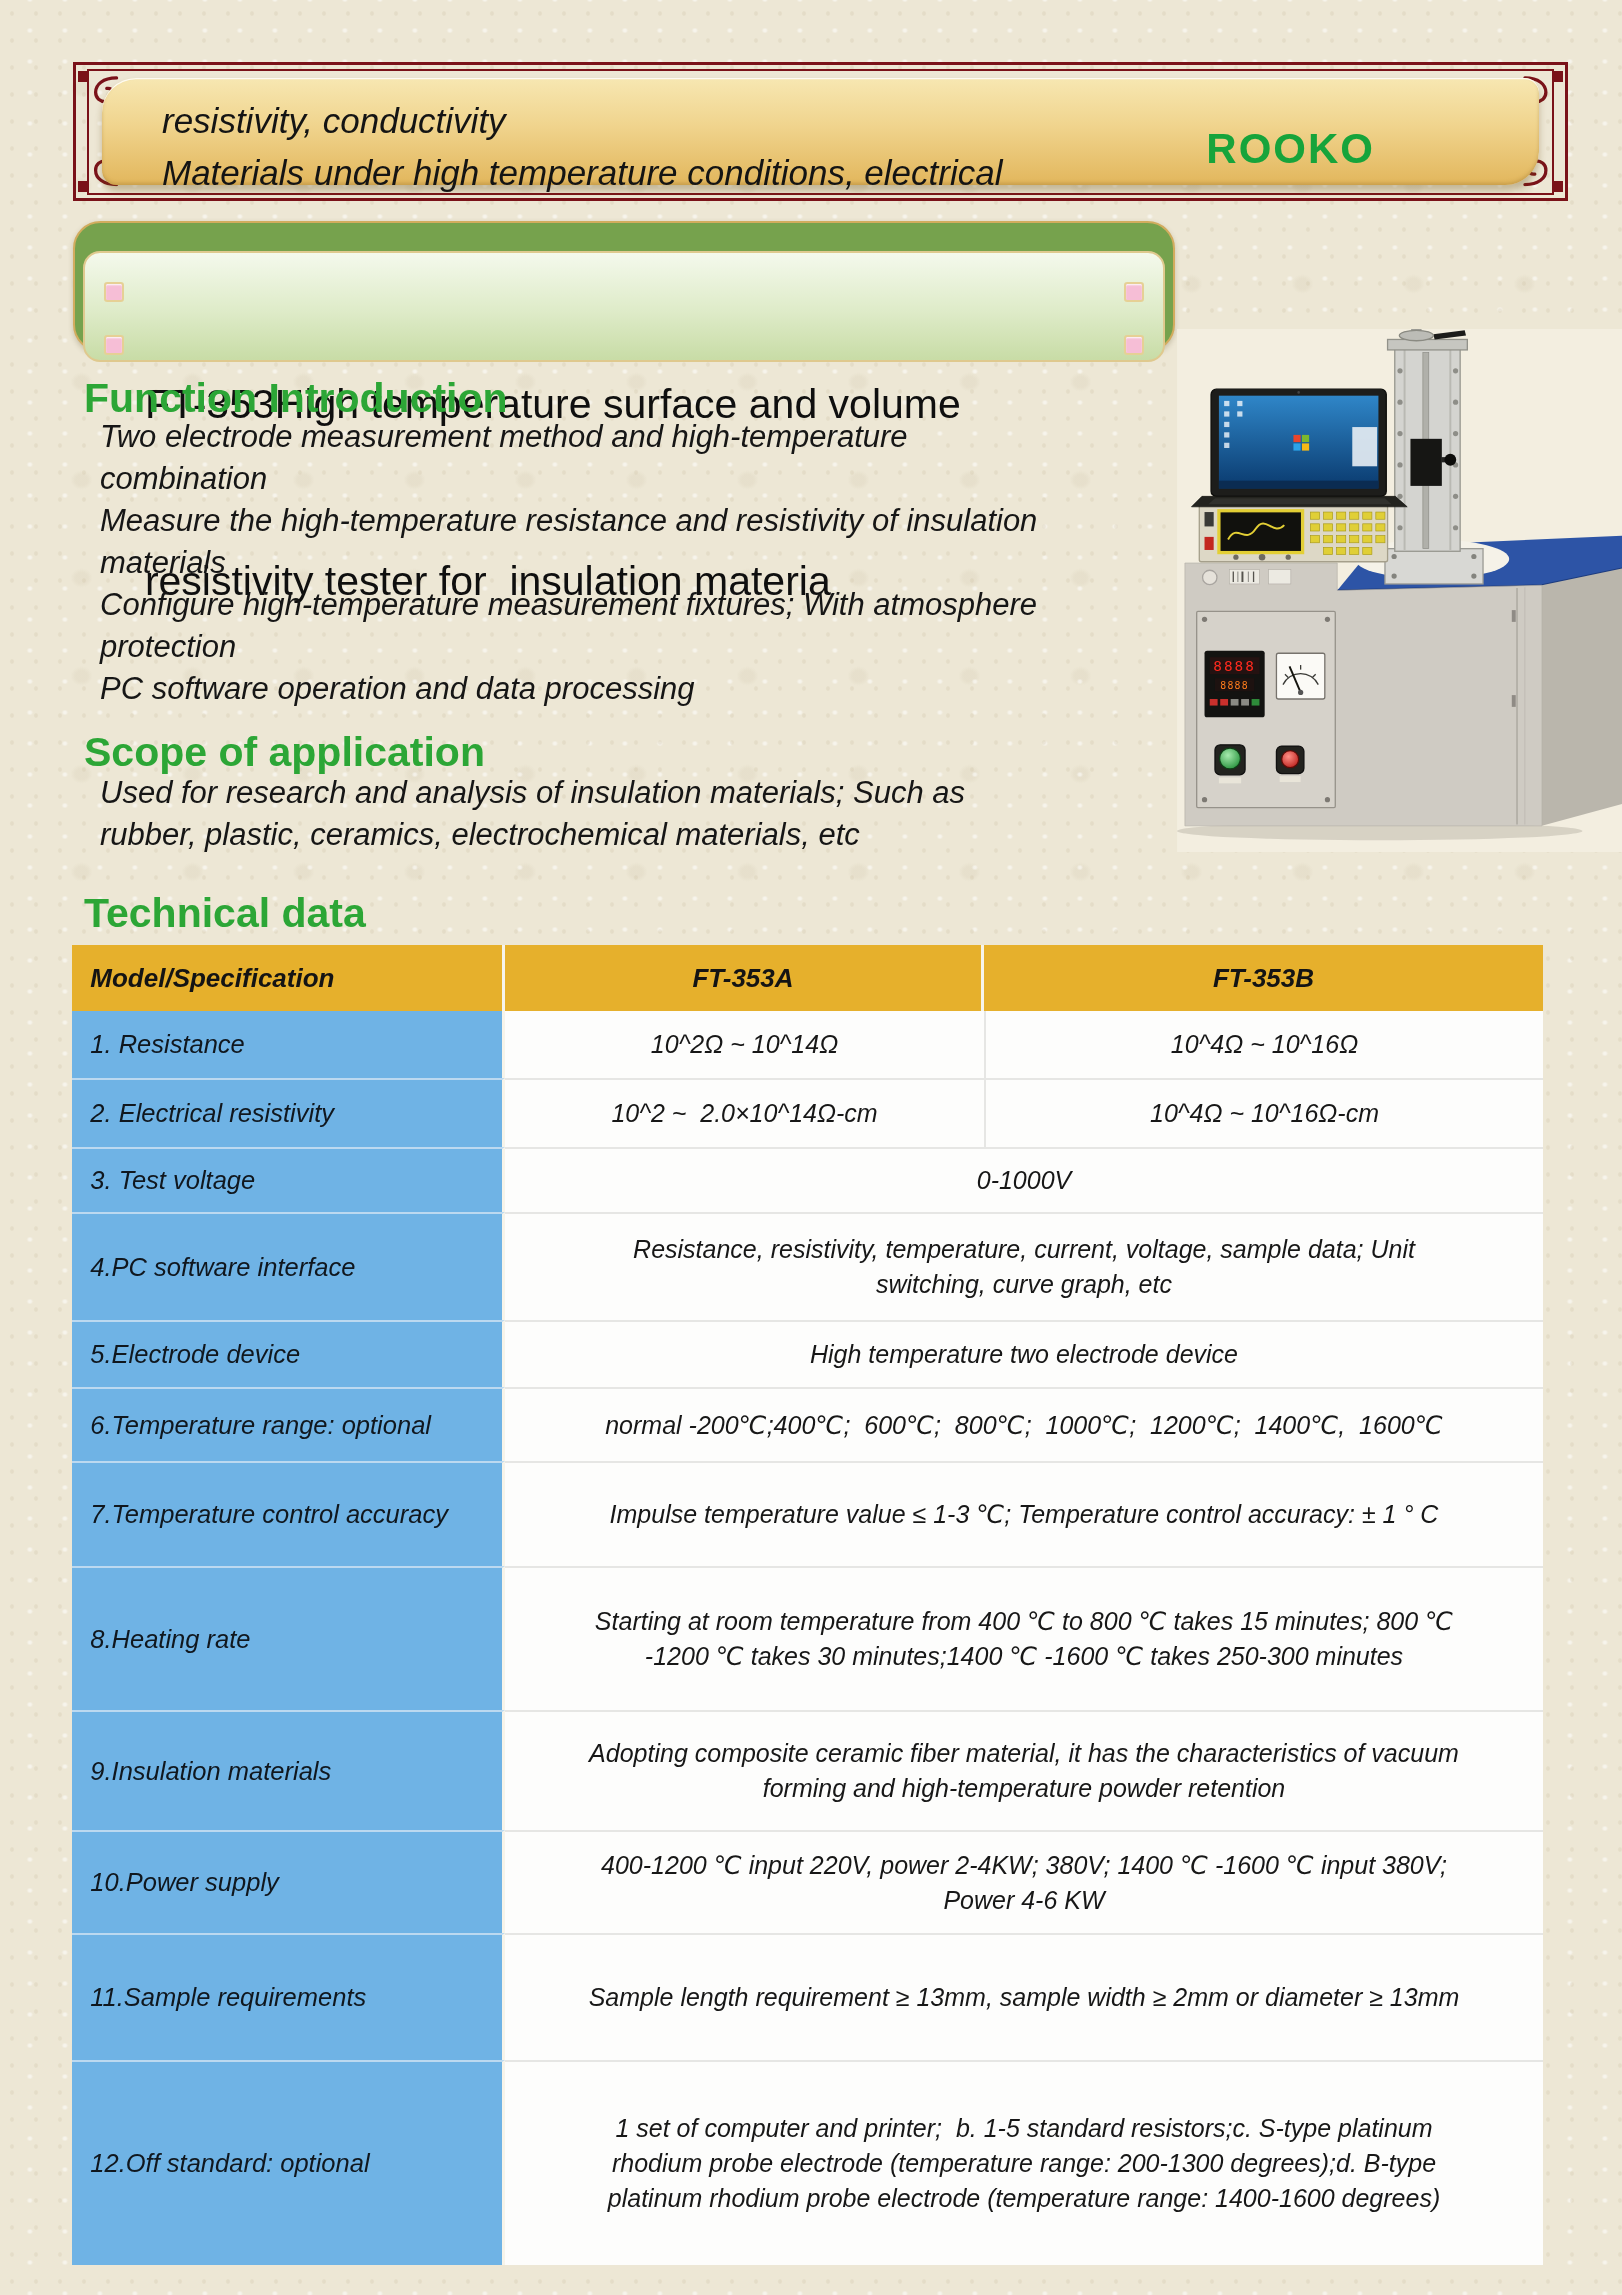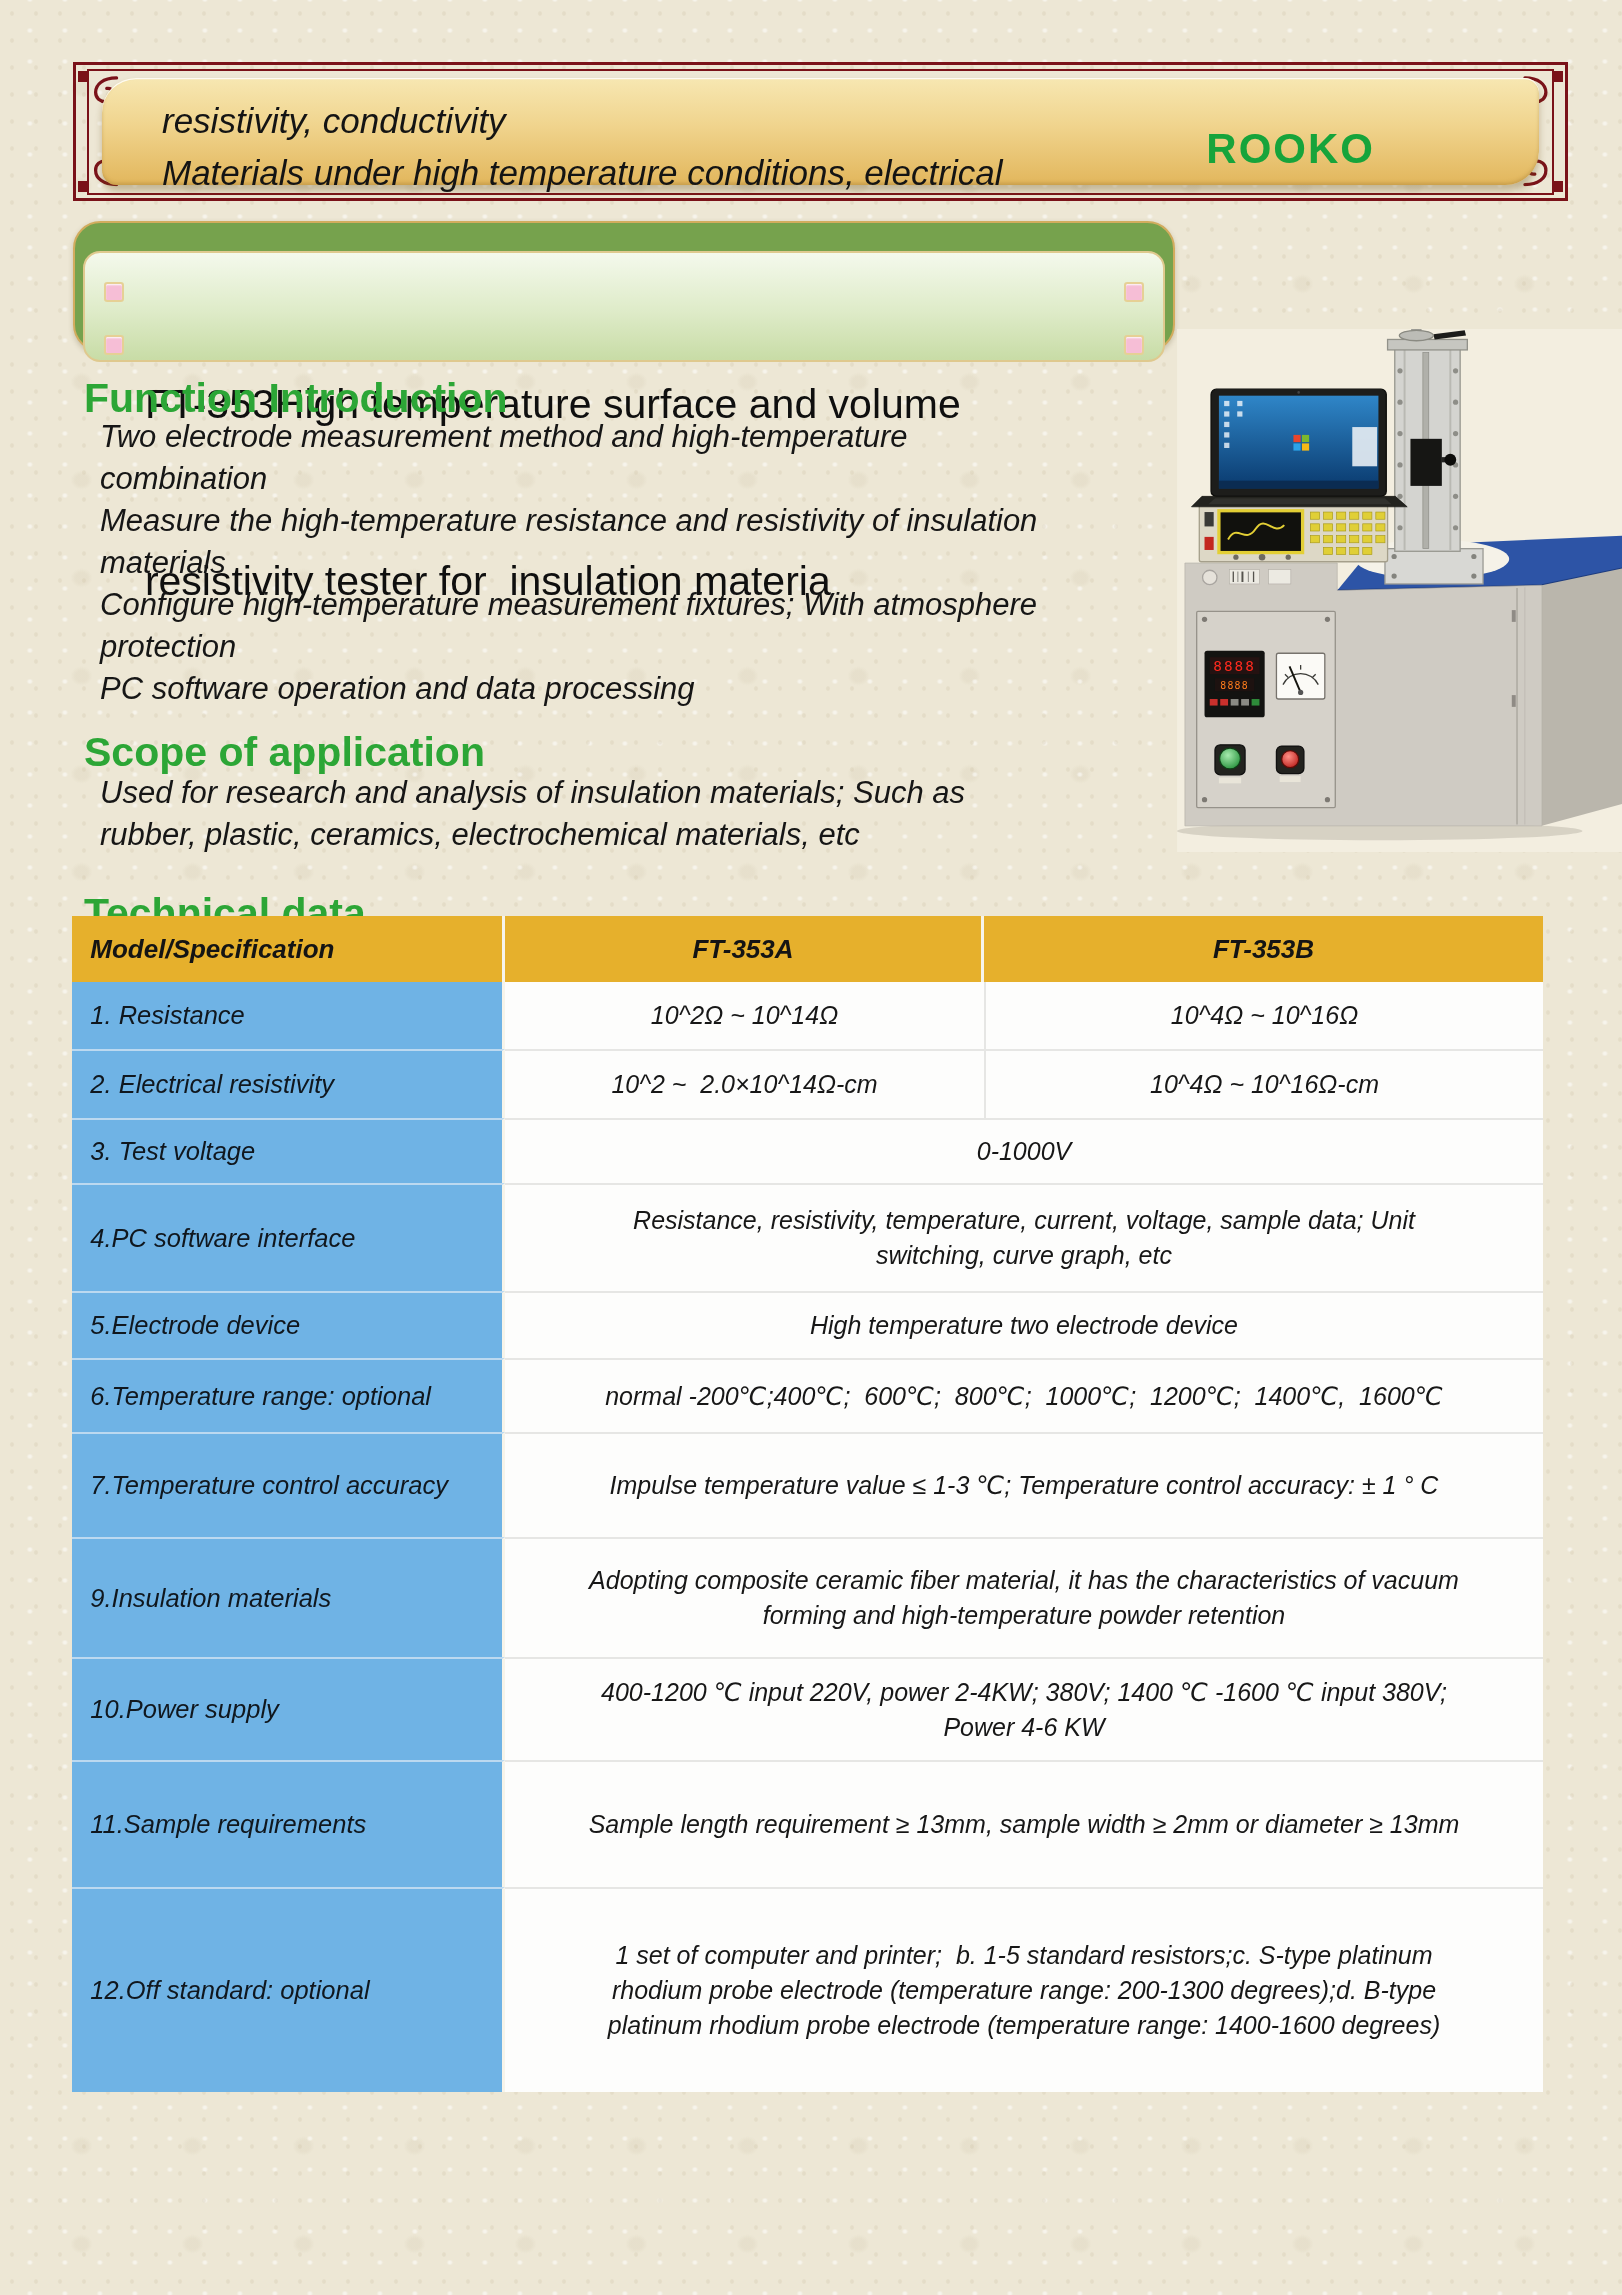--- a/index.html
+++ b/index.html
@@ -52,21 +52,21 @@
   .pin.p1{left:19.6px;top:29px}.pin.p2{left:19.6px;top:82px}.pin.p3{right:19.6px;top:29px}.pin.p4{right:19.6px;top:82px}
   .title-text{position:absolute;left:60px;top:3.9px;font-size:41px;line-height:59px;color:#0F0F0F;}
 
   
   .h-green{position:absolute;left:68px;margin:16px;font-size:41px;font-weight:700;color:#2CA636;}
   .h-fn{top:359px}.h-scope{top:713px}.h-tech{top:874px}
   .body-block{position:absolute;left:68px;width:1126px;font-style:italic;font-size:31px;line-height:42px;color:#161616;margin-left:32px;}
   .b-fn{top:416px}.b-scope{top:772px}
 
   
-  table.spec{position:absolute;left:72px;top:916px;width:1471px;border-collapse:separate;border-spacing:0;table-layout:fixed;}
+  table.spec{position:absolute;left:72px;top:945px;width:1471px;border-collapse:separate;border-spacing:0;table-layout:fixed;}
   table.spec th{
     background:#E6B02C;font-style:italic;font-weight:700;font-size:26px;color:#141414;
     text-align:left;padding:0 0 0 18.3px;border-right:3.3px solid #F7F4EA;height:66px;
   }
   table.spec th.c{text-align:center;padding:0;}
   table.spec th:last-child{border-right:none;}
   td.label{
     background:#6FB3E5;font-style:italic;font-size:25.5px;color:#10171e;
     padding:0 9.2px 0 18.3px;border-right:3.3px solid #F7F4EA;border-top:2px solid #BCD9F0;
   }
@@ -359,20 +359,25 @@
         <td class="val pre" colspan="2">High temperature two electrode device</td>
       </tr>
       <tr class="r6">
         <td class="label">6.Temperature range: optional</td>
         <td class="val pre" colspan="2">normal -200℃;400℃;  600℃;  800℃;  1000℃;  1200℃;  1400℃,  1600℃</td>
       </tr>
       <tr class="r7">
         <td class="label">7.Temperature control accuracy</td>
         <td class="val pre" colspan="2">Impulse temperature value ≤ 1-3 ℃; Temperature control accuracy: ± 1 ° C</td>
       </tr>
+      <tr class="r8">
+        <td class="label">8.Heating rate</td>
+        <td class="val pre" colspan="2">Starting at room temperature from 400 ℃ to 800 ℃ takes 15 minutes; 800 ℃
+-1200 ℃ takes 30 minutes;1400 ℃ -1600 ℃ takes 250-300 minutes</td>
+      </tr>
       <tr class="r9">
         <td class="label">9.Insulation materials</td>
         <td class="val pre" colspan="2">Adopting composite ceramic fiber material, it has the characteristics of vacuum
 forming and high-temperature powder retention</td>
       </tr>
       <tr class="r10">
         <td class="label">10.Power supply</td>
         <td class="val pre" colspan="2">400-1200 ℃ input 220V, power 2-4KW; 380V; 1400 ℃ -1600 ℃ input 380V;
 Power 4-6 KW</td>
       </tr>

